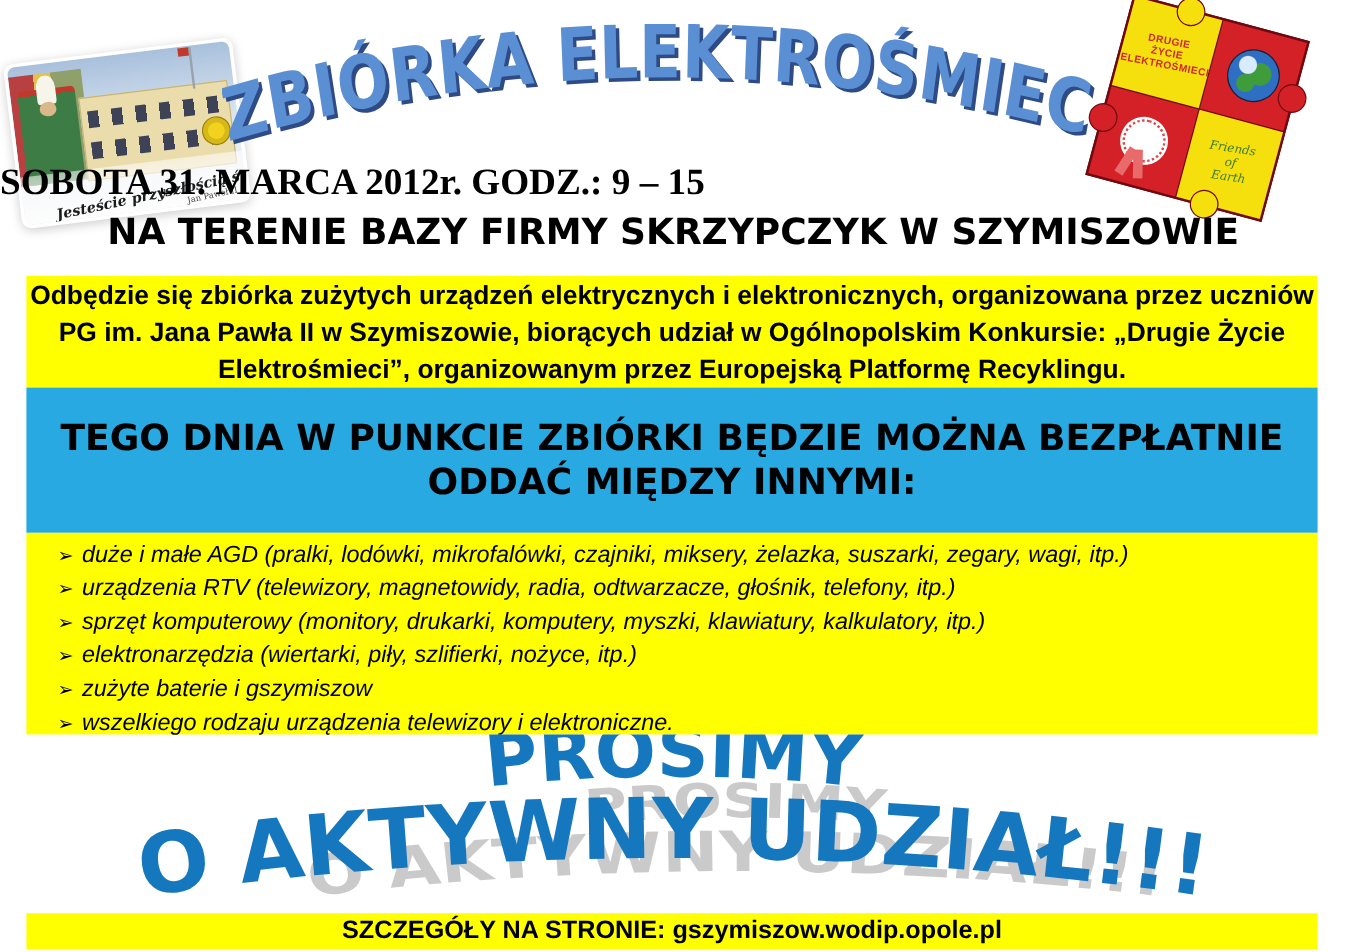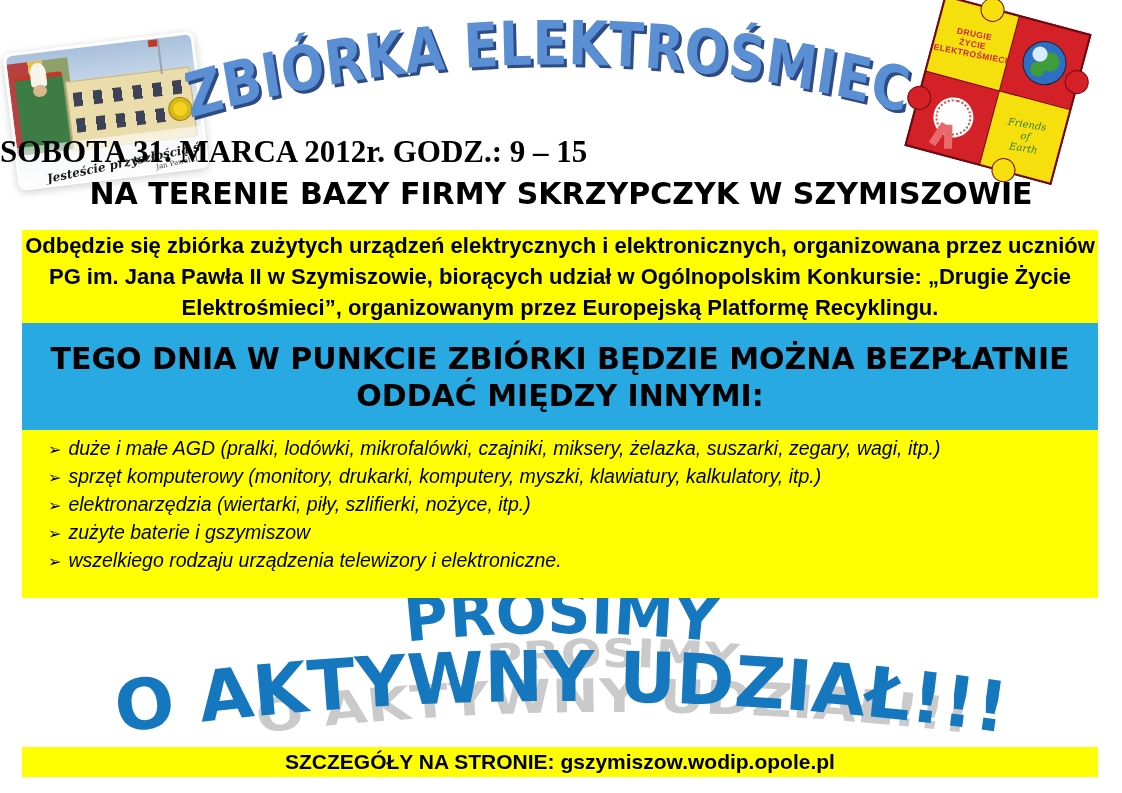--- a/index.html
+++ b/index.html
@@ -72,21 +72,21 @@
   .rosette-icon::before{left:2px;transform:rotate(18deg);}
   .rosette-icon::after{left:12px;transform:rotate(-14deg);}
   .pz-brand{font-family:"DejaVu Serif",serif;font-style:italic;font-size:10px;color:#3a7d2f;
             text-align:center;line-height:12px;transform:rotate(-6deg);}
   
   .band{margin-left:22px;margin-right:24px;}
   .band-yellow{background:#FFFF00;}
   .band-blue{background:#29A9E1;}
   .intro{height:93px;display:flex;flex-direction:column;justify-content:center;text-align:center;}
   .intro div{font-size:22px;font-weight:600;line-height:31px;white-space:nowrap;}
-  .highlight{height:107px;display:flex;flex-direction:column;justify-content:center;text-align:center;}
+  .highlight{height:121px;display:flex;flex-direction:column;justify-content:center;text-align:center;}
   .highlight div{font-family:"DejaVu Sans",sans-serif;font-weight:bold;font-size:30px;line-height:37px;white-space:nowrap;}
   .itemlist{height:168px;}
   .itemlist ul{list-style:none;margin:0;padding:5px 0 0 26px;}
   .itemlist li{font-style:italic;font-weight:normal;font-size:19.5px;line-height:27px;white-space:nowrap;}
   .blt{font-style:normal;font-size:16px;margin-right:7px;}
   
   .appeal{height:149px;position:relative;}
   .appeal svg{display:block;margin:0 auto;}
   .appeal text{font-family:"DejaVu Sans",sans-serif;font-weight:bold;}
   .ap-1{font-size:60px;}
@@ -169,20 +169,21 @@
   </section>
 
   <section class="band band-blue highlight">
     <div>TEGO DNIA W PUNKCIE ZBIÓRKI BĘDZIE MOŻNA BEZPŁATNIE</div>
     <div>ODDAĆ MIĘDZY INNYMI:</div>
   </section>
 
   <section class="band band-yellow itemlist">
     <ul>
       <li><span class="blt">➢</span><span>duże i małe AGD (pralki, lodówki, mikrofalówki, czajniki, miksery,  żelazka, suszarki, zegary, wagi, itp.)</span></li>
+      <li><span class="blt">➢</span><span>urządzenia RTV (telewizory, magnetowidy, radia, odtwarzacze, głośnik, telefony, itp.)</span></li>
       <li><span class="blt">➢</span><span>sprzęt komputerowy (monitory, drukarki, komputery, myszki, klawiatury, kalkulatory, itp.)</span></li>
       <li><span class="blt">➢</span><span>elektronarzędzia (wiertarki, piły, szlifierki, nożyce, itp.)</span></li>
       <li><span class="blt">➢</span><span>zużyte baterie i gszymiszow</span></li>
       <li><span class="blt">➢</span><span>wszelkiego rodzaju urządzenia telewizory i elektroniczne.</span></li>
     </ul>
   </section>
 
   <section class="appeal">
     <svg width="980" height="148" viewBox="0 0 980 148">
       <defs>

